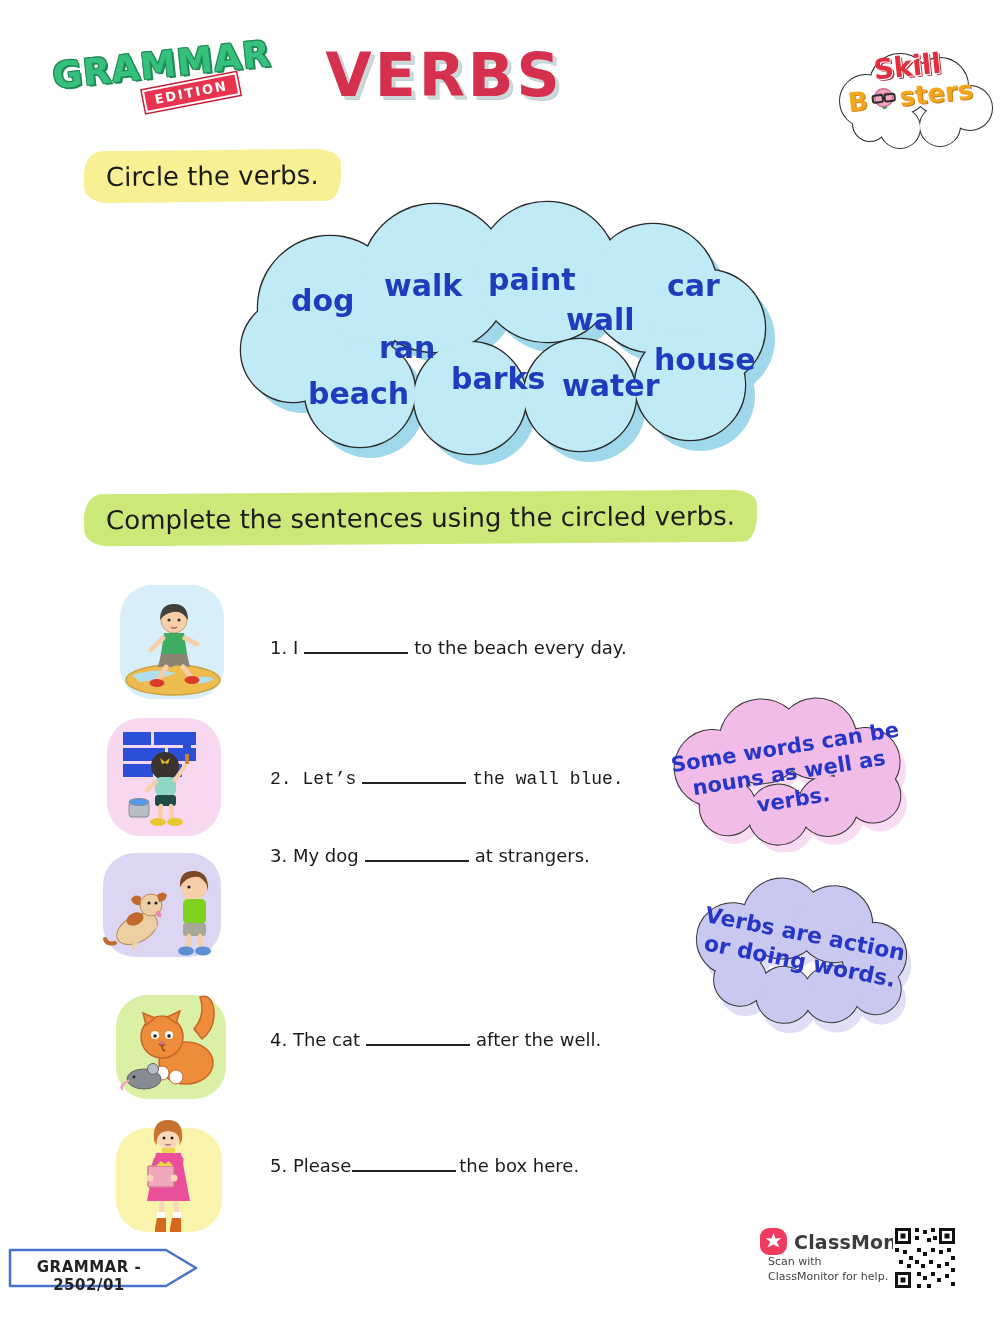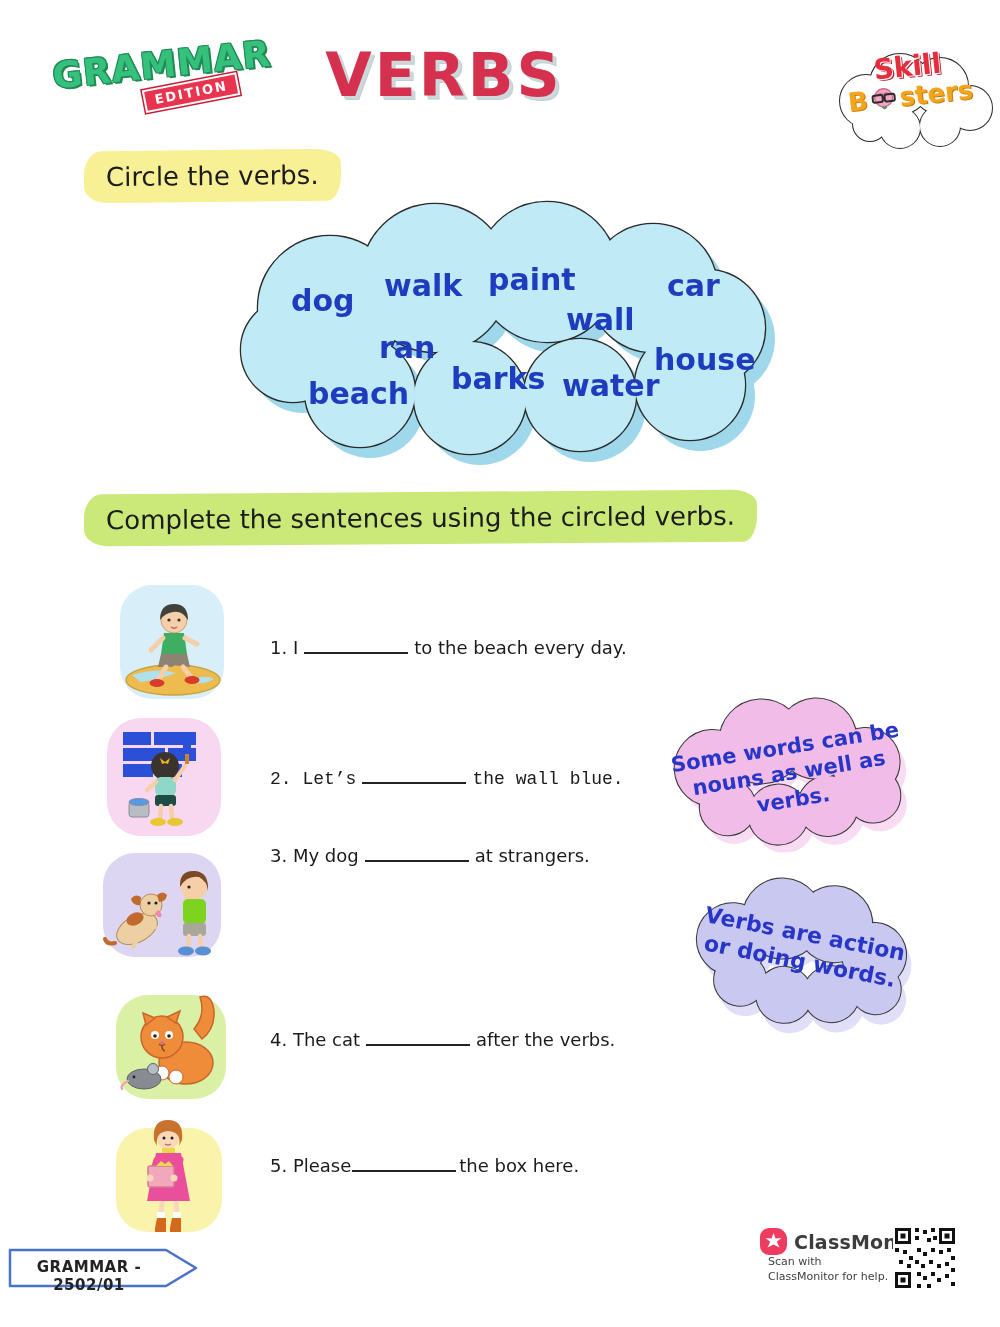--- a/index.html
+++ b/index.html
@@ -261,21 +261,21 @@
     <path d="M52 61 q0 4 3 5" stroke="#8a4a1c" stroke-width="1.6" fill="none"></path>
     <circle cx="52" cy="58" r="2" fill="#d46a9a"></circle>
     <circle cx="52" cy="88" r="7" fill="#fff" stroke="#c9662a"></circle>
     <circle cx="66" cy="92" r="7" fill="#fff" stroke="#c9662a"></circle>
     <ellipse cx="34" cy="94" rx="17" ry="10" fill="#888c92" stroke="#5f6368"></ellipse>
     <circle cx="43" cy="84" r="5.5" fill="#b8bcc4" stroke="#5f6368"></circle>
     <path d="M18 96 q-8 4 -6 8" stroke="#f0a0b8" stroke-width="2.5" fill="none" stroke-linecap="round"></path>
     <circle cx="24" cy="92" r="1.4" fill="#222"></circle>
   </svg>
   <div class="sentence" style="top:1022px;">
-    <span>4. The cat</span><span class="blank"></span><span>after the verbs.</span>
+    <span>4. The cat</span><span class="blank"></span><span>after the well.</span>
   </div>
 
   <svg class="illus" style="left:110px; top:1106px; width:118px; height:140px;" viewBox="0 0 118 140">
     <rect x="6" y="22" width="106" height="104" rx="32" fill="#faf3ab"></rect>
     <circle cx="58" cy="32" r="11" fill="#f8d8b8"></circle>
     <path d="M44 34 Q42 14 58 14 Q74 14 72 34 L69 40 Q72 26 58 25 Q45 26 47 40 Z" fill="#c8722e"></path>
     <circle cx="54" cy="32" r="1.5" fill="#222"></circle>
       <circle cx="62" cy="32" r="1.5" fill="#222"></circle>
     <path d="M55 38 q3 2 6 0" stroke="#a66" stroke-width="1.3" fill="none"></path>
     <rect x="52" y="42" width="13" height="5" fill="#e8d84a"></rect>

